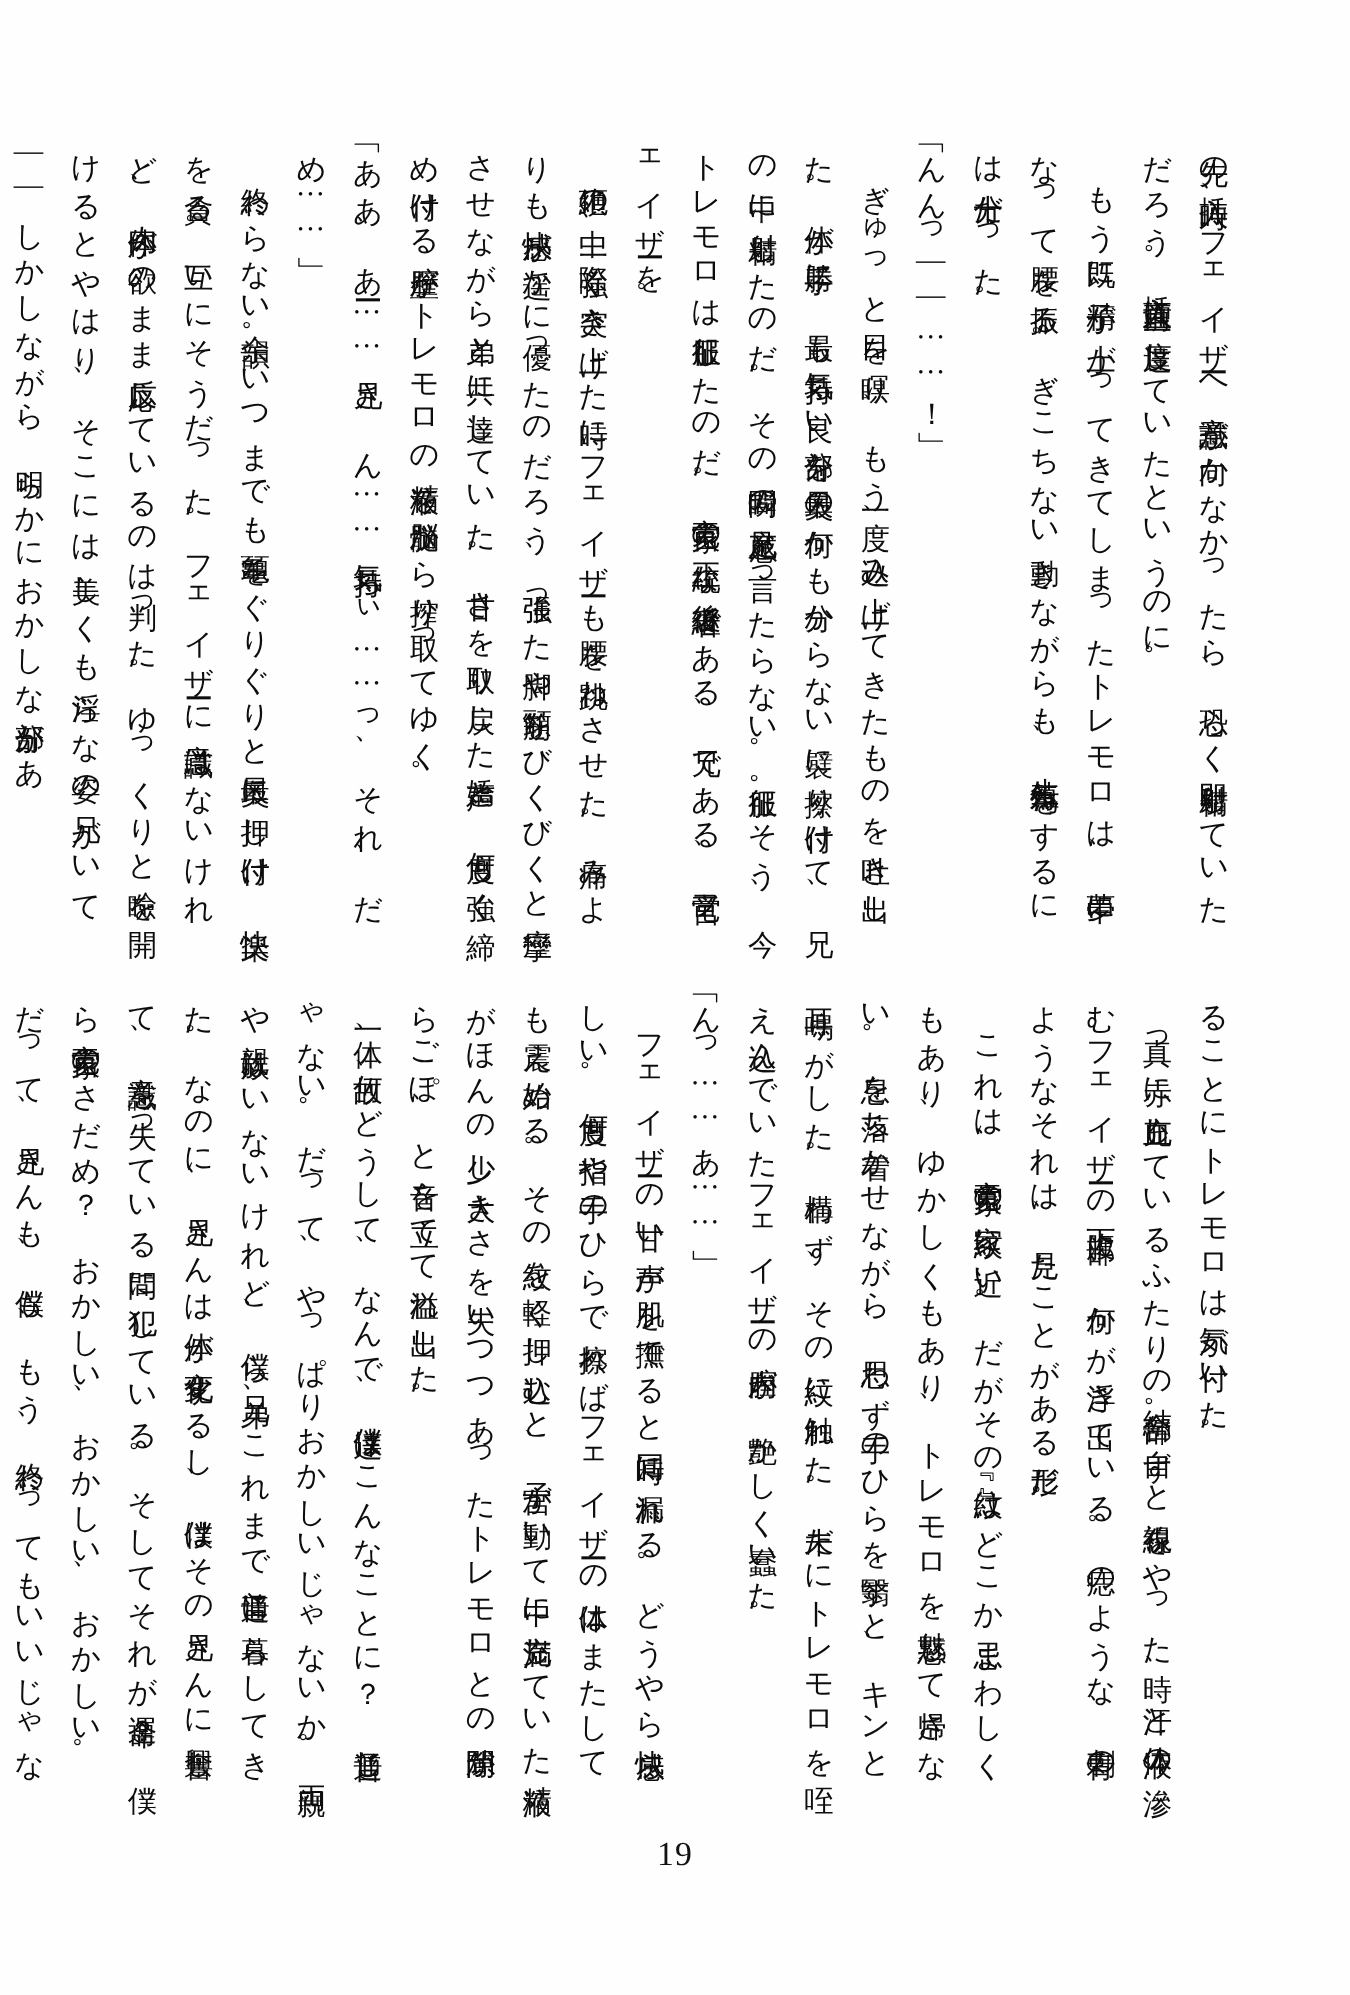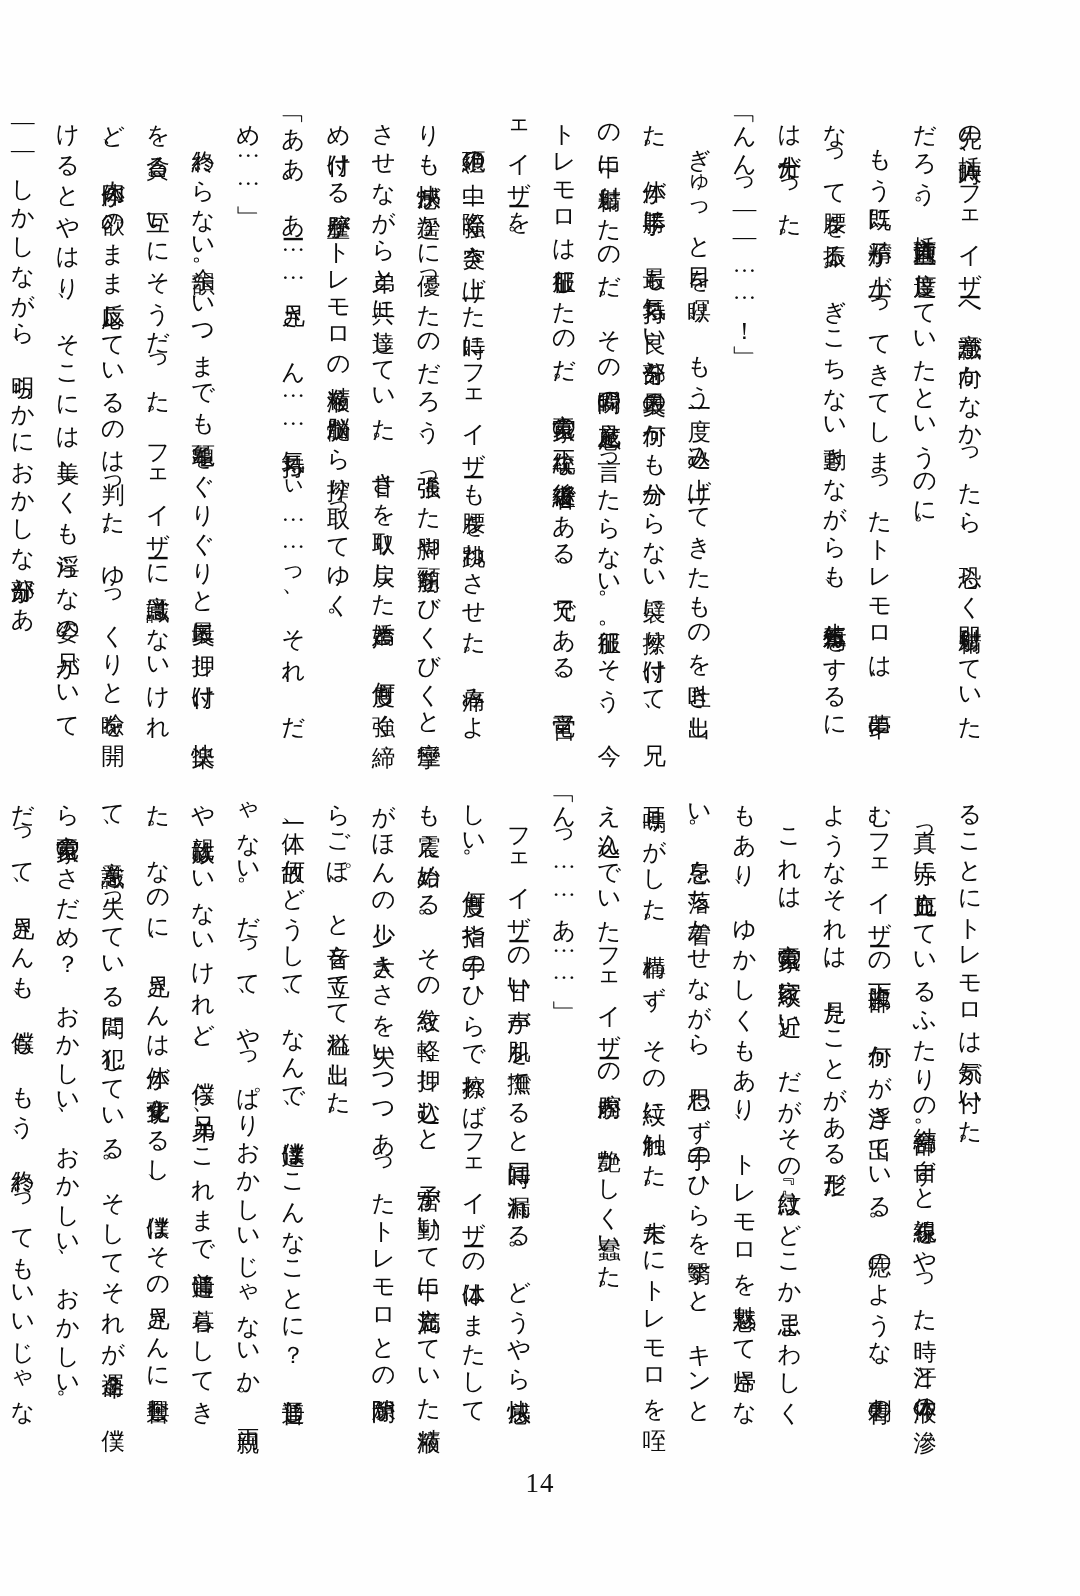--- a/index.html
+++ b/index.html
@@ -83,15 +83,15 @@
 
   <div class="vblock" id="block-2">
     <p class="noindent">ることにトレモロは気が付いた。</p>
     <p>真っ赤に充血しているふたりの結合部。自ずと視線をやった時、汗と体液の滲むフェイザーの下腹部に、何かが浮き出ている。痣のような、刺青のようなそれは、見たことがある形だ。</p>
     <p>これは、竜宮家の家紋に近い。だがその『紋』はどこか忌まわしくもあり、ゆかしくもあり、トレモロを魅惑して帰さない。息を落ち着かせながら、思わず手のひらを翳すと、キンと耳鳴りがした。構わず、その紋に触れた。未だにトレモロを咥え込んでいたフェイザーの膣内が、艶かしく蠢いた。</p>
     <p class="noindent">「んっ……あ……」</p>
     <p>フェイザーの甘い声が肌を撫でると同時に漏れる。どうやら快感らしい。何度も指や手のひらで擦ればフェイザーの体はまたしても震え始める。その紋を軽く押し込むと、子宮が動いて中に充満していた精液がほんの少し大きさを失いつつあったトレモロとの隙間からごぽ、と音を立てて溢れ出した。</p>
     <p>一体、何故、どうして、なんで、僕達はこんなことに？　普通じゃない。だって、やっぱりおかしいじゃないか。両親や親族はいないけれど、僕ら兄弟、これまで普通に暮らしてきた。なのに、兄さんは体が変化するし、僕はその兄さんに興奮して、意識を失っている間に犯している。そしてそれが運命？　僕ら竜宮家のさだめ？　おかしい、おかしい、おかしい。だって、兄さんも、僕も、もう、終わってもいいじゃないか。何回も、何回もイってるのに――！</p>
   </div>
 
-  <div class="folio">14</div>
+  <div class="folio">19</div>
 
 </div>
 
 </body></html>

